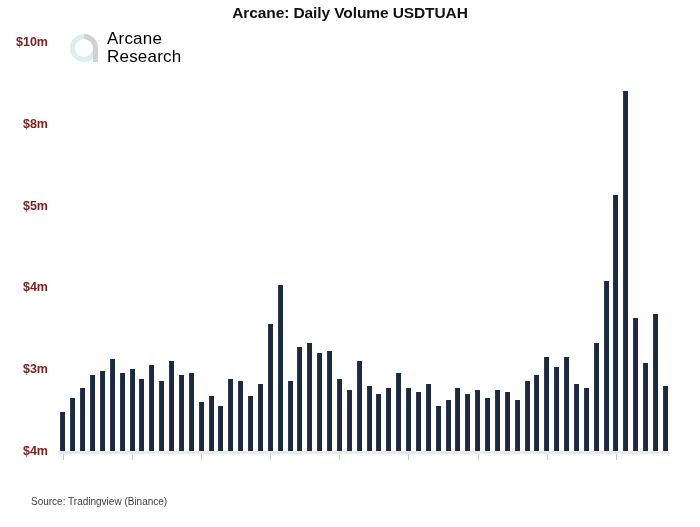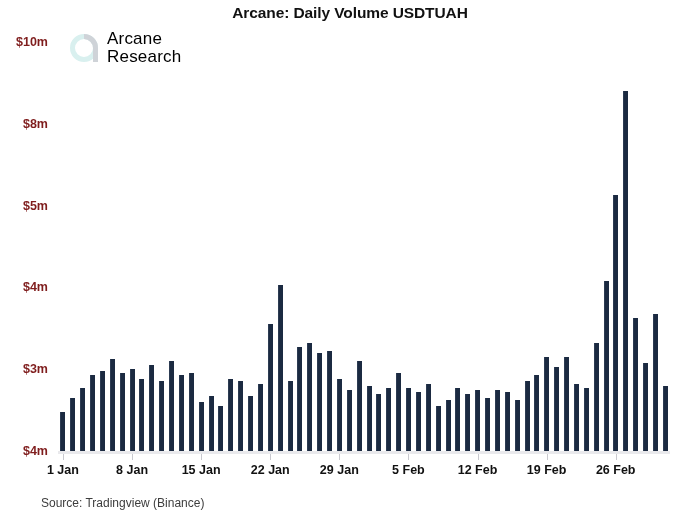--- a/index.html
+++ b/index.html
@@ -77,22 +77,22 @@
   .x-labels{position:absolute;left:58px;top:463px;width:612px;height:20px;}
   .x-label{
     position:absolute;top:0;
     font-size:12.5px;font-weight:bold;color:#111111;
     transform:translateX(-50%);
     white-space:nowrap;
   }
 
   
   .source-note{
-    position:absolute;left:41px;top:496px;
-    font-size:12px;color:#3d3d3d;font-weight:400;
+    position:absolute;left:31px;top:496px;
+    font-size:10px;color:#3d3d3d;font-weight:400;
   }
 </style>
 </head>
 <body>
 
 <div class="chart-root">
 
   <div class="chart-title">Arcane: Daily Volume USDTUAH</div>
 
   <div class="watermark">
@@ -313,27 +313,16 @@
       <div class="x-tick" style="left: 4.93548px;"></div>
       <div class="x-tick" style="left: 74.0323px;"></div>
       <div class="x-tick" style="left: 143.129px;"></div>
       <div class="x-tick" style="left: 212.226px;"></div>
       <div class="x-tick" style="left: 281.323px;"></div>
       <div class="x-tick" style="left: 350.419px;"></div>
       <div class="x-tick" style="left: 419.516px;"></div>
       <div class="x-tick" style="left: 488.613px;"></div>
       <div class="x-tick" style="left: 557.71px;"></div>
     </div>
-  <div class="x-labels">
-      <div class="x-label" style="left: 4.93548px;">1 Jan</div>
-      <div class="x-label" style="left: 74.0323px;">8 Jan</div>
-      <div class="x-label" style="left: 143.129px;">15 Jan</div>
-      <div class="x-label" style="left: 212.226px;">22 Jan</div>
-      <div class="x-label" style="left: 281.323px;">29 Jan</div>
-      <div class="x-label" style="left: 350.419px;">5 Feb</div>
-      <div class="x-label" style="left: 419.516px;">12 Feb</div>
-      <div class="x-label" style="left: 488.613px;">19 Feb</div>
-      <div class="x-label" style="left: 557.71px;">26 Feb</div>
-    </div>
 
   <div class="source-note">Source: Tradingview (Binance)</div>
 
 </div>
 
 </body></html>

